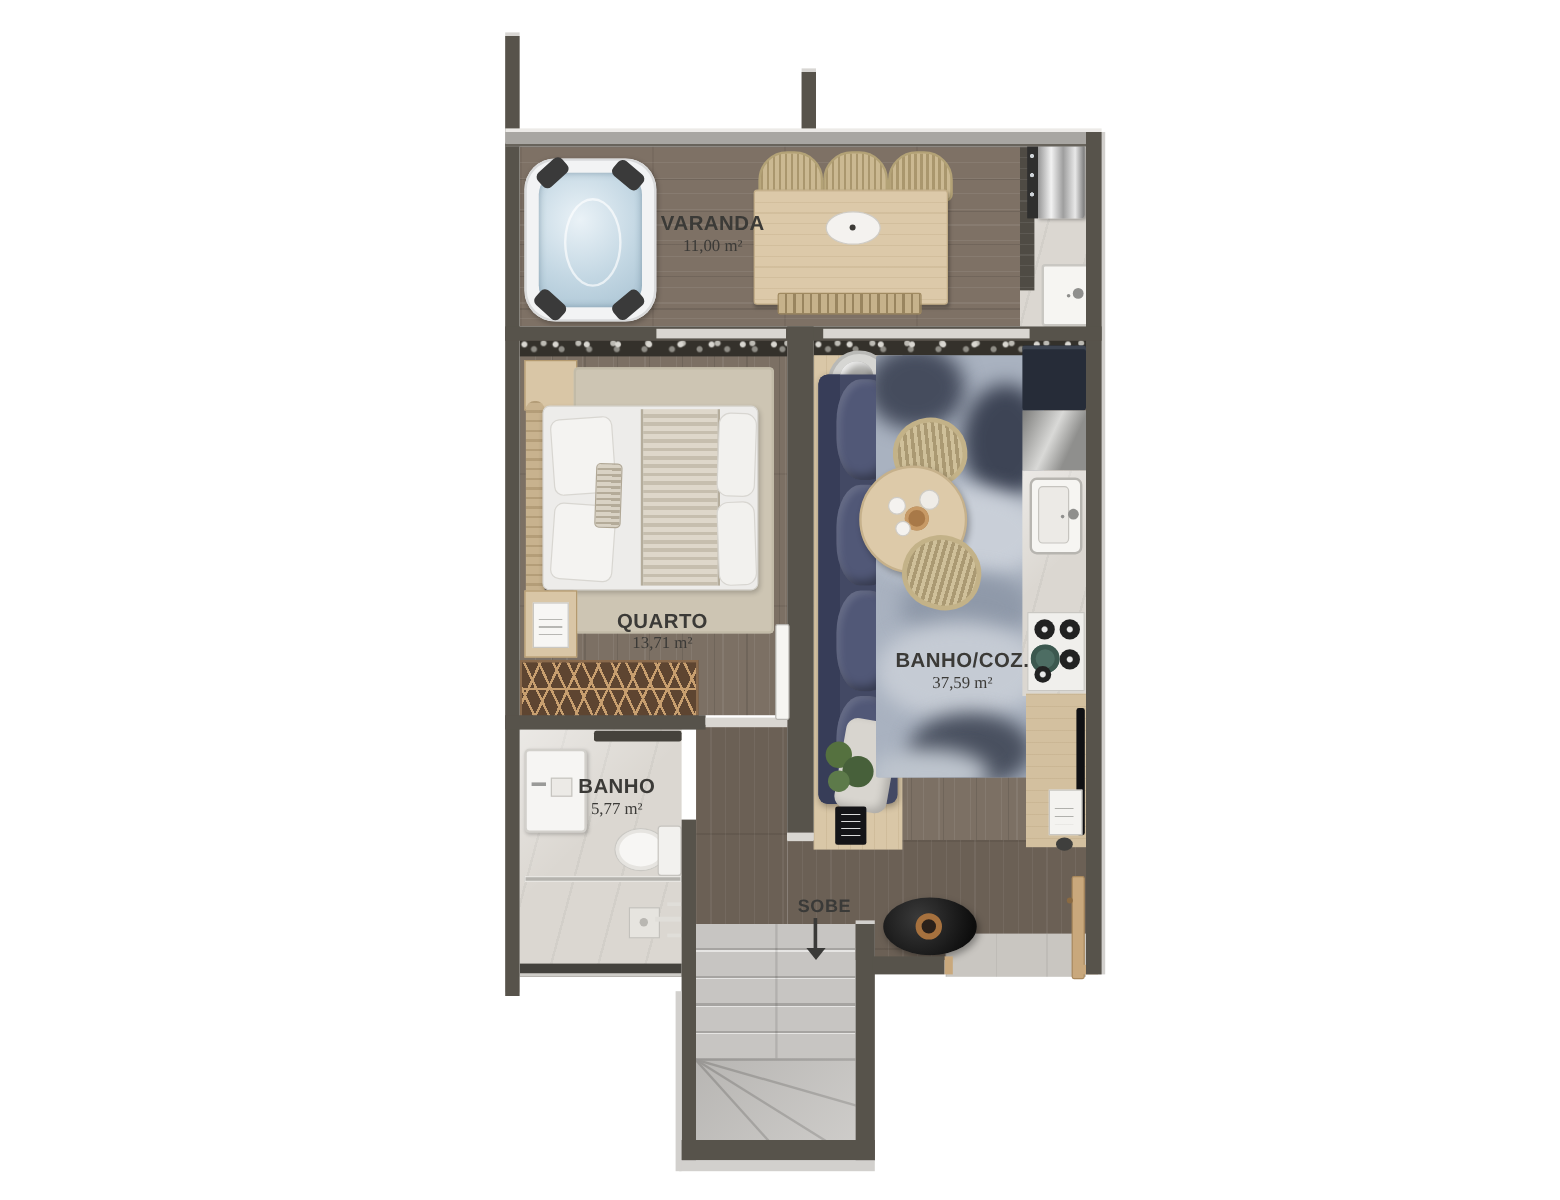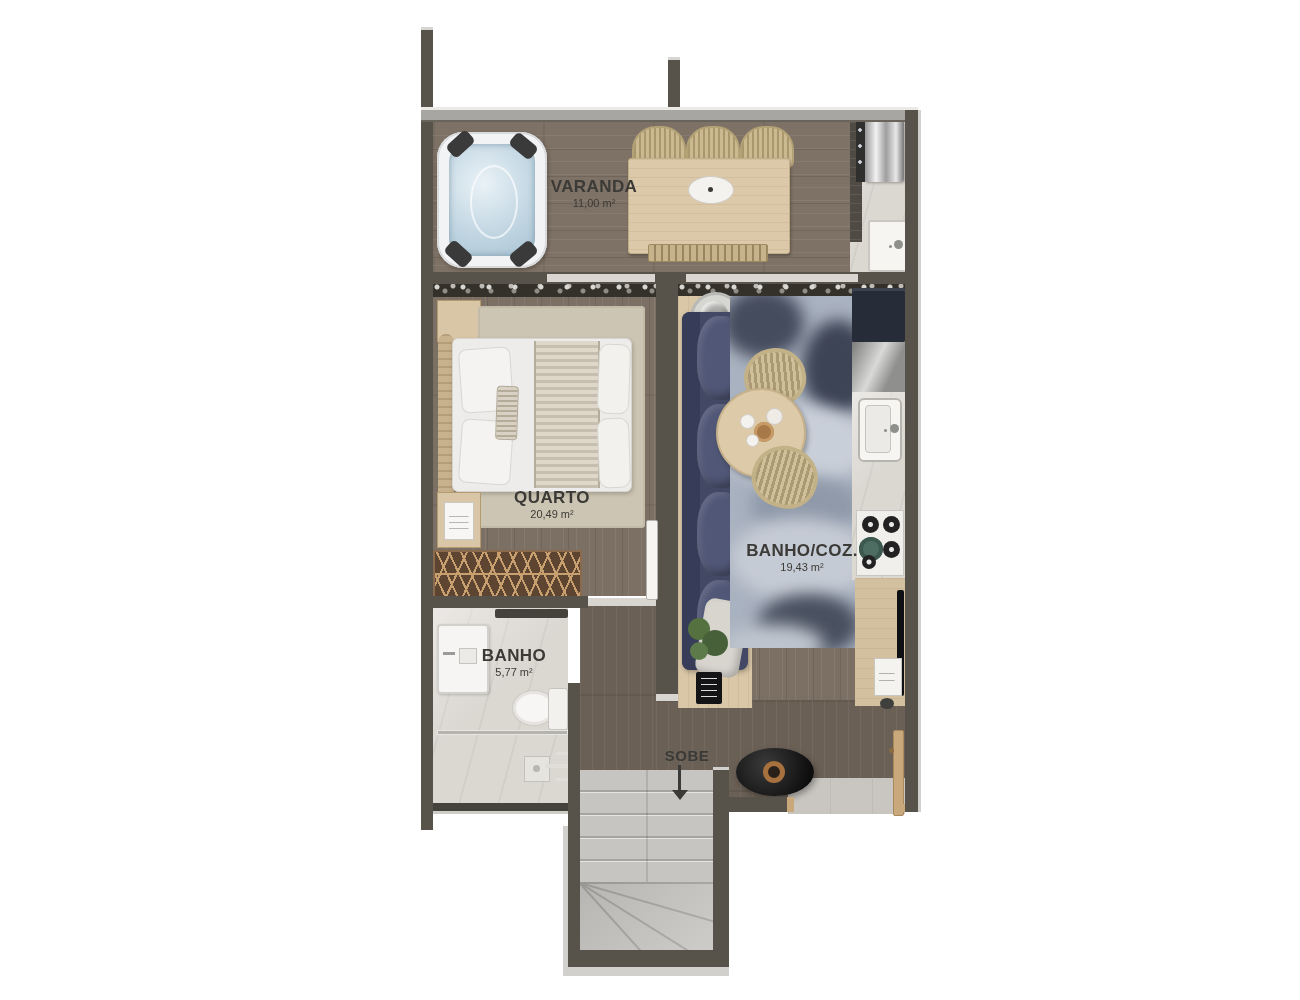--- a/index.html
+++ b/index.html
@@ -28,21 +28,21 @@
     repeating-linear-gradient(105deg, rgba(0,0,0,.04) 0 2px, transparent 2px 38px);}
   .tile{background-color:#c9c6c1;background-image:repeating-linear-gradient(90deg, rgba(0,0,0,.05) 0 1px, transparent 1px 42px);}
   .curtain{background-color:#34312b;background-image:
     radial-gradient(circle at 4px 5px, #d9d7d1 2px, transparent 3px),
     radial-gradient(circle at 12px 9px, #8f8d86 2px, transparent 3px),
     radial-gradient(circle at 20px 4px, #bdbbb4 2px, transparent 3px);
     background-size:26px 15px, 23px 15px, 29px 15px;}
   
   .room-label{position:absolute;text-align:center;color:#3b3a37;line-height:1.25;}
   .rname{font-weight:bold;font-size:17px;letter-spacing:.4px;}
-  .rarea{font-size:11px;}
+  .rarea{font-size:14px;font-family:Liberation Serif, serif;}
   .sobe{position:absolute;text-align:center;color:#3a3a38;font-weight:bold;font-size:15px;letter-spacing:.5px;}
   
   .round{border-radius:50%;}
   .blob{position:absolute;border-radius:50%;filter:blur(8px);}
   .cushion{position:absolute;background:#515877;border-radius:42%;box-shadow:inset -4px -4px 8px rgba(0,0,0,.35), inset 3px 3px 6px rgba(255,255,255,.14);}
   .pad{position:absolute;width:27px;height:16px;background:#3a3a3a;border-radius:5px;}
   .rattan{background-color:#cfc09a;background-image:repeating-linear-gradient(90deg, rgba(110,90,50,.38) 0 3px, transparent 3px 6px);border:4px solid #c3b288;}
 </style>
 </head>
 <body>
@@ -212,27 +212,27 @@
   <div class="wall" style="left:713px;top:770px;width:16px;height:197px;box-shadow:0 -3px 0 #d2d0cd;"></div>
   <div class="wall" style="left:566px;top:950px;width:163px;height:17px;"></div>
   <div class="abs" style="left:566px;top:967px;width:163px;height:9px;background:#d2d0cd;"></div>
   <div class="abs" style="left:563px;top:826px;width:5px;height:150px;background:#d2d0cd;"></div>
   <div class="wall" style="left:727px;top:797px;width:60px;height:15px;"></div>
 
   <div class="room-label" style="left:533px;top:176px;width:122px;">
     <div class="rname">VARANDA</div>
     <div class="rarea">11,00 m²</div>
   </div>
-  <div class="room-label" style="left:492px;top:487px;width:120px;">
+  <div class="room-label" style="left:492px;top:507px;width:120px;">
     <div class="rname">QUARTO</div>
-    <div class="rarea">20,49 m²</div>
+    <div class="rarea">13,71 m²</div>
   </div>
   <div class="room-label" style="left:742px;top:540px;width:120px;">
     <div class="rname">BANHO/COZ.</div>
-    <div class="rarea">19,43 m²</div>
+    <div class="rarea">37,59 m²</div>
   </div>
   <div class="room-label" style="left:454px;top:645px;width:120px;text-align:center;">
     <div class="rname">BANHO</div>
     <div class="rarea">5,77 m²</div>
   </div>
 
   <div class="sobe" style="left:652px;top:747px;width:70px;">SOBE</div>
   <div class="abs" style="left:678px;top:765px;width:3px;height:26px;background:#3a3a38;"></div>
   <div class="abs" style="left:672px;top:790px;width:0;height:0;border-left:8px solid transparent;border-right:8px solid transparent;border-top:10px solid #3a3a38;"></div>
 

